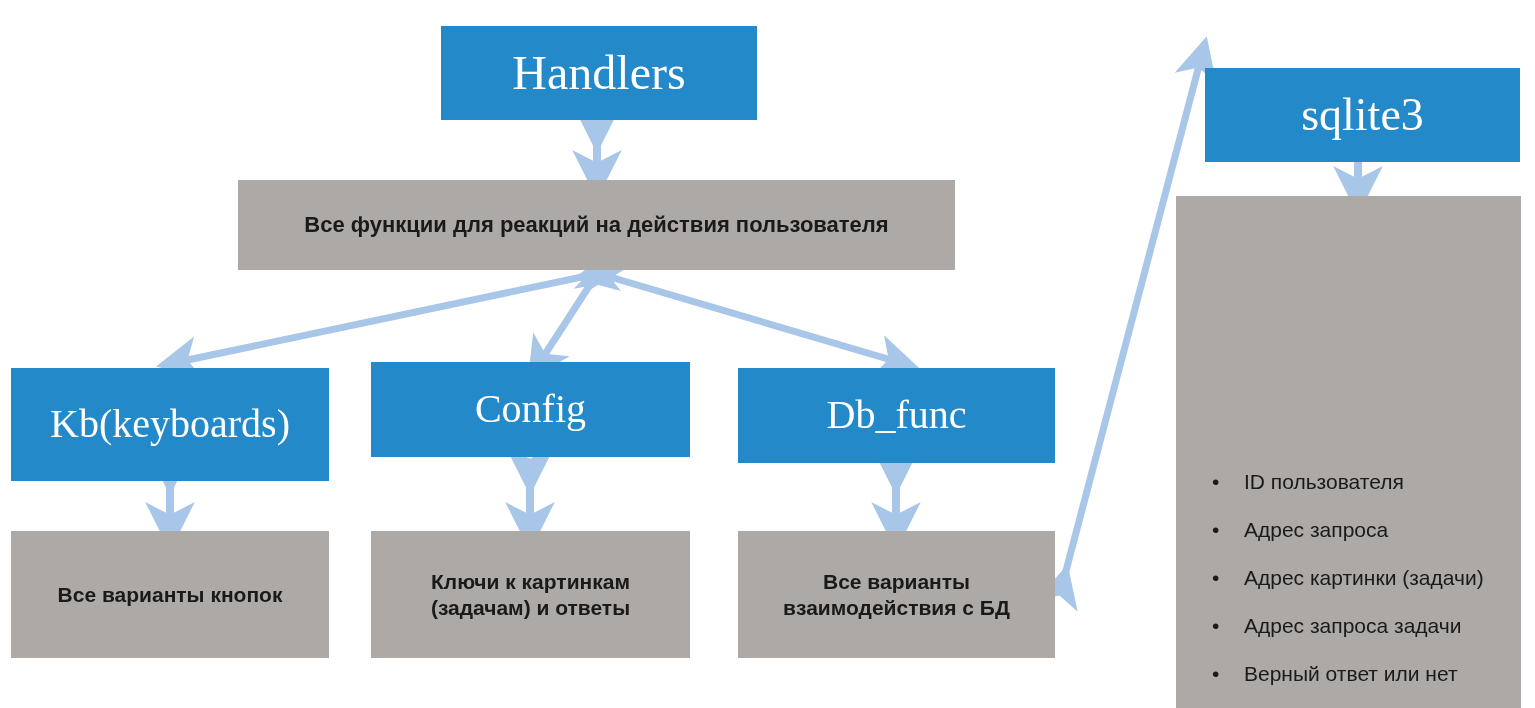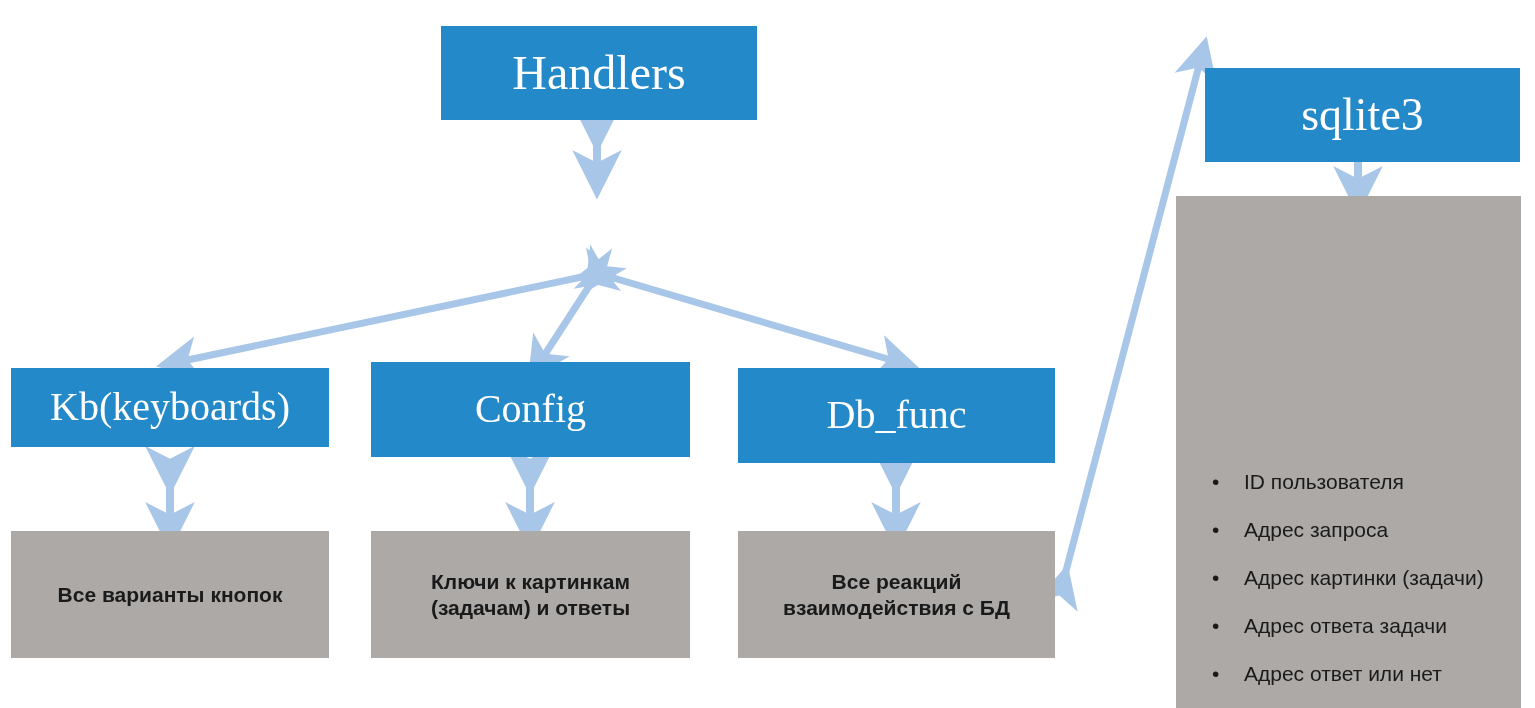--- a/index.html
+++ b/index.html
@@ -37,21 +37,21 @@
   .label {
     text-align: center;
     line-height: 1.22;
     white-space: pre-line;
   }
 
   
   #box-handlers      { left: 441px; top: 26px;  width: 316px; height: 94px;  font-size: 48px; }
   #box-handlers-desc { left: 238px; top: 180px; width: 717px; height: 90px;  font-size: 22px; }
 
-  #box-kb        { left: 11px;  top: 368px; width: 318px; height: 79px; font-size: 40px; }
+  #box-kb        { left: 11px;  top: 368px; width: 318px; height: 113px; font-size: 40px; }
   #box-config    { left: 371px; top: 362px; width: 319px; height: 95px; font-size: 40px; }
   #box-dbfunc    { left: 738px; top: 368px; width: 317px; height: 95px; font-size: 40px; }
 
   #box-kb-desc      { left: 11px;  top: 531px; width: 318px; height: 127px; font-size: 21px; }
   #box-config-desc  { left: 371px; top: 531px; width: 319px; height: 127px; font-size: 21px; }
   #box-dbfunc-desc  { left: 738px; top: 531px; width: 317px; height: 127px; font-size: 21px; }
 
   #box-sqlite       { left: 1205px; top: 28px;  width: 315px; height: 94px; font-size: 46px; margin-top: 40px; }
 
   #box-db-fields {
@@ -124,20 +124,23 @@
 
     <line x1="1062" y1="586" x2="1201" y2="58" stroke="#A8C6E8" stroke-width="7" marker-start="url(#ah)" marker-end="url(#ah)"></line>
 
     <line x1="1358" y1="130" x2="1358" y2="190" stroke="#A8C6E8" stroke-width="8" marker-start="url(#ah)" marker-end="url(#ah)"></line>
   </svg>
 
   <div class="box blue" id="box-handlers">
     <span class="label">Handlers</span>
   </div>
 
+  <div class="box gray" id="box-handlers-desc">
+    <span class="label">Все функции для реакций на действия  пользователя</span>
+  </div>
 
   <div class="box blue" id="box-kb">
     <span class="label">Kb(keyboards)</span>
   </div>
 
   <div class="box gray" id="box-kb-desc">
     <span class="label">Все варианты кнопок</span>
   </div>
 
   <div class="box blue" id="box-config">
@@ -147,31 +150,31 @@
   <div class="box blue" id="box-dbfunc">
     <span class="label">Db_func</span>
   </div>
 
   <div class="box gray" id="box-config-desc">
     <span class="label">Ключи к картинкам
 (задачам) и ответы</span>
   </div>
 
   <div class="box gray" id="box-dbfunc-desc">
-    <span class="label">Все реакций
+    <span class="label">Все варианты
 взаимодействия с БД</span>
   </div>
 
   <div class="box blue" id="box-sqlite">
     <span class="label">sqlite3</span>
   </div>
 
   <div id="box-db-fields">
     <ul>
       <li>ID пользователя</li>
       <li>Адрес запроса</li>
       <li>Адрес картинки (задачи)</li>
-      <li>Адрес ответа задачи</li>
-      <li>Адрес ответ или нет</li>
+      <li>Адрес запроса задачи</li>
+      <li>Верный ответ или нет</li>
     </ul>
   </div>
 
 </div>
 
 </body></html>

